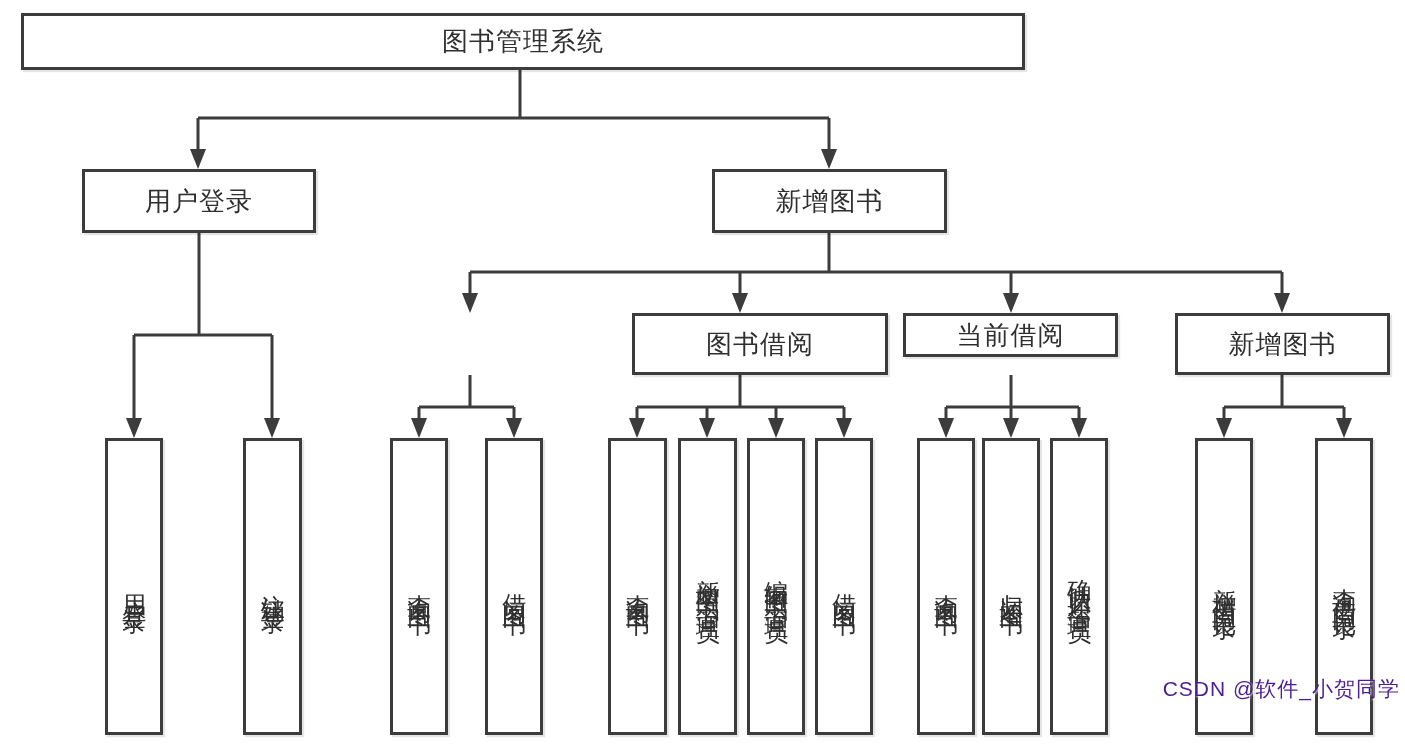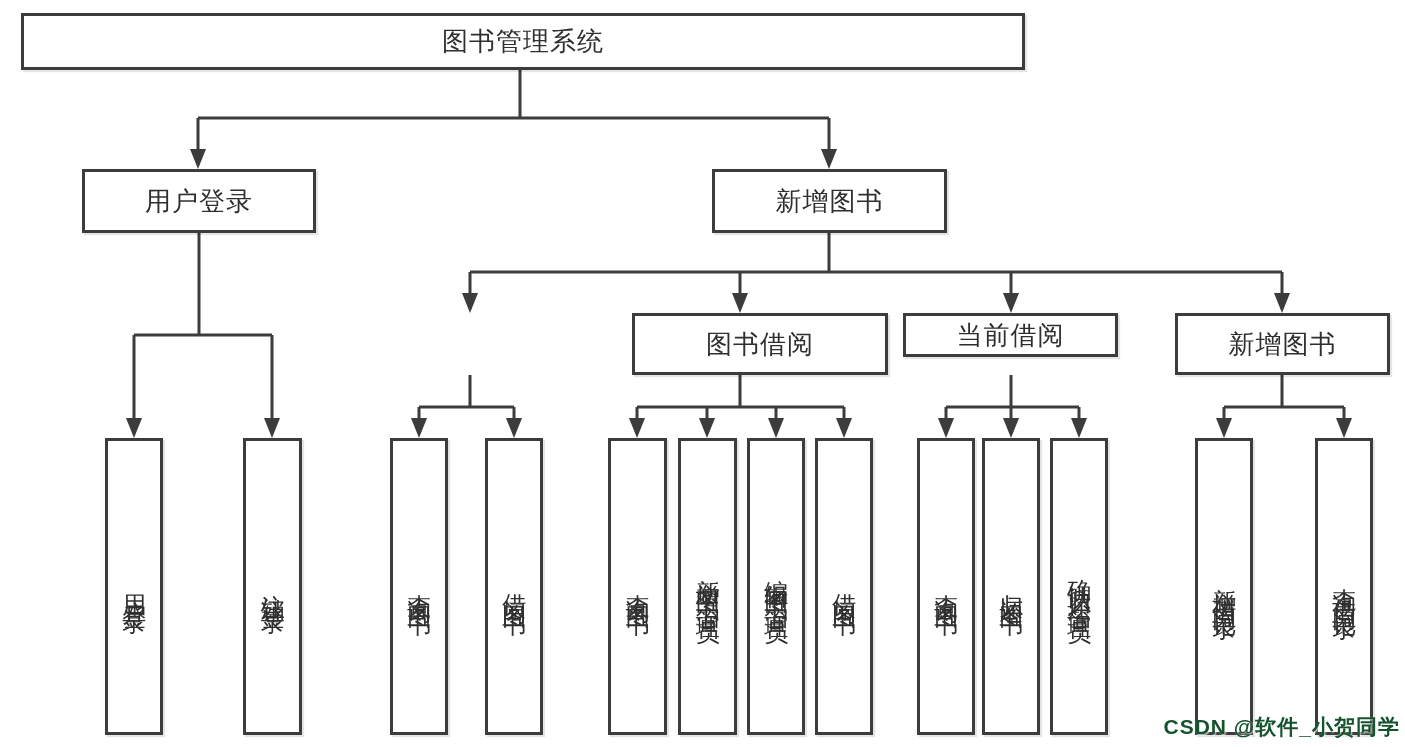--- a/index.html
+++ b/index.html
@@ -31,29 +31,28 @@
   }
   .node.leaf span {
     writing-mode: vertical-rl;
     text-orientation: mixed;
     font-size: 24px;
     letter-spacing: 6px;
     line-height: 1.1;
   }
   .watermark {
     position: absolute;
-    top: 713px;
+    top: 675px;
     right: 5px;
     z-index: 3;
     font-size: 21px;
-    color: #14532d;
+    color: #4c1d95;
     letter-spacing: 1px;
     text-shadow: 1px 1px 2px rgba(255,255,255,0.9);
     white-space: nowrap;
-    font-weight: bold;
   }
 </style>
 </head>
 <body>
 
 <div id="stage">
 
   <svg id="connectors" width="1405" height="747" viewBox="0 0 1405 747">
     <path fill="none" stroke="#3c3c3c" stroke-width="3" d="M520 70 V118 M198 118 H829 M198 118 V151 M829 118 V151
          M829 233 V272 M470 272 H1282 M470 272 V295 M740 272 V295 M1011 272 V295 M1282 272 V295

